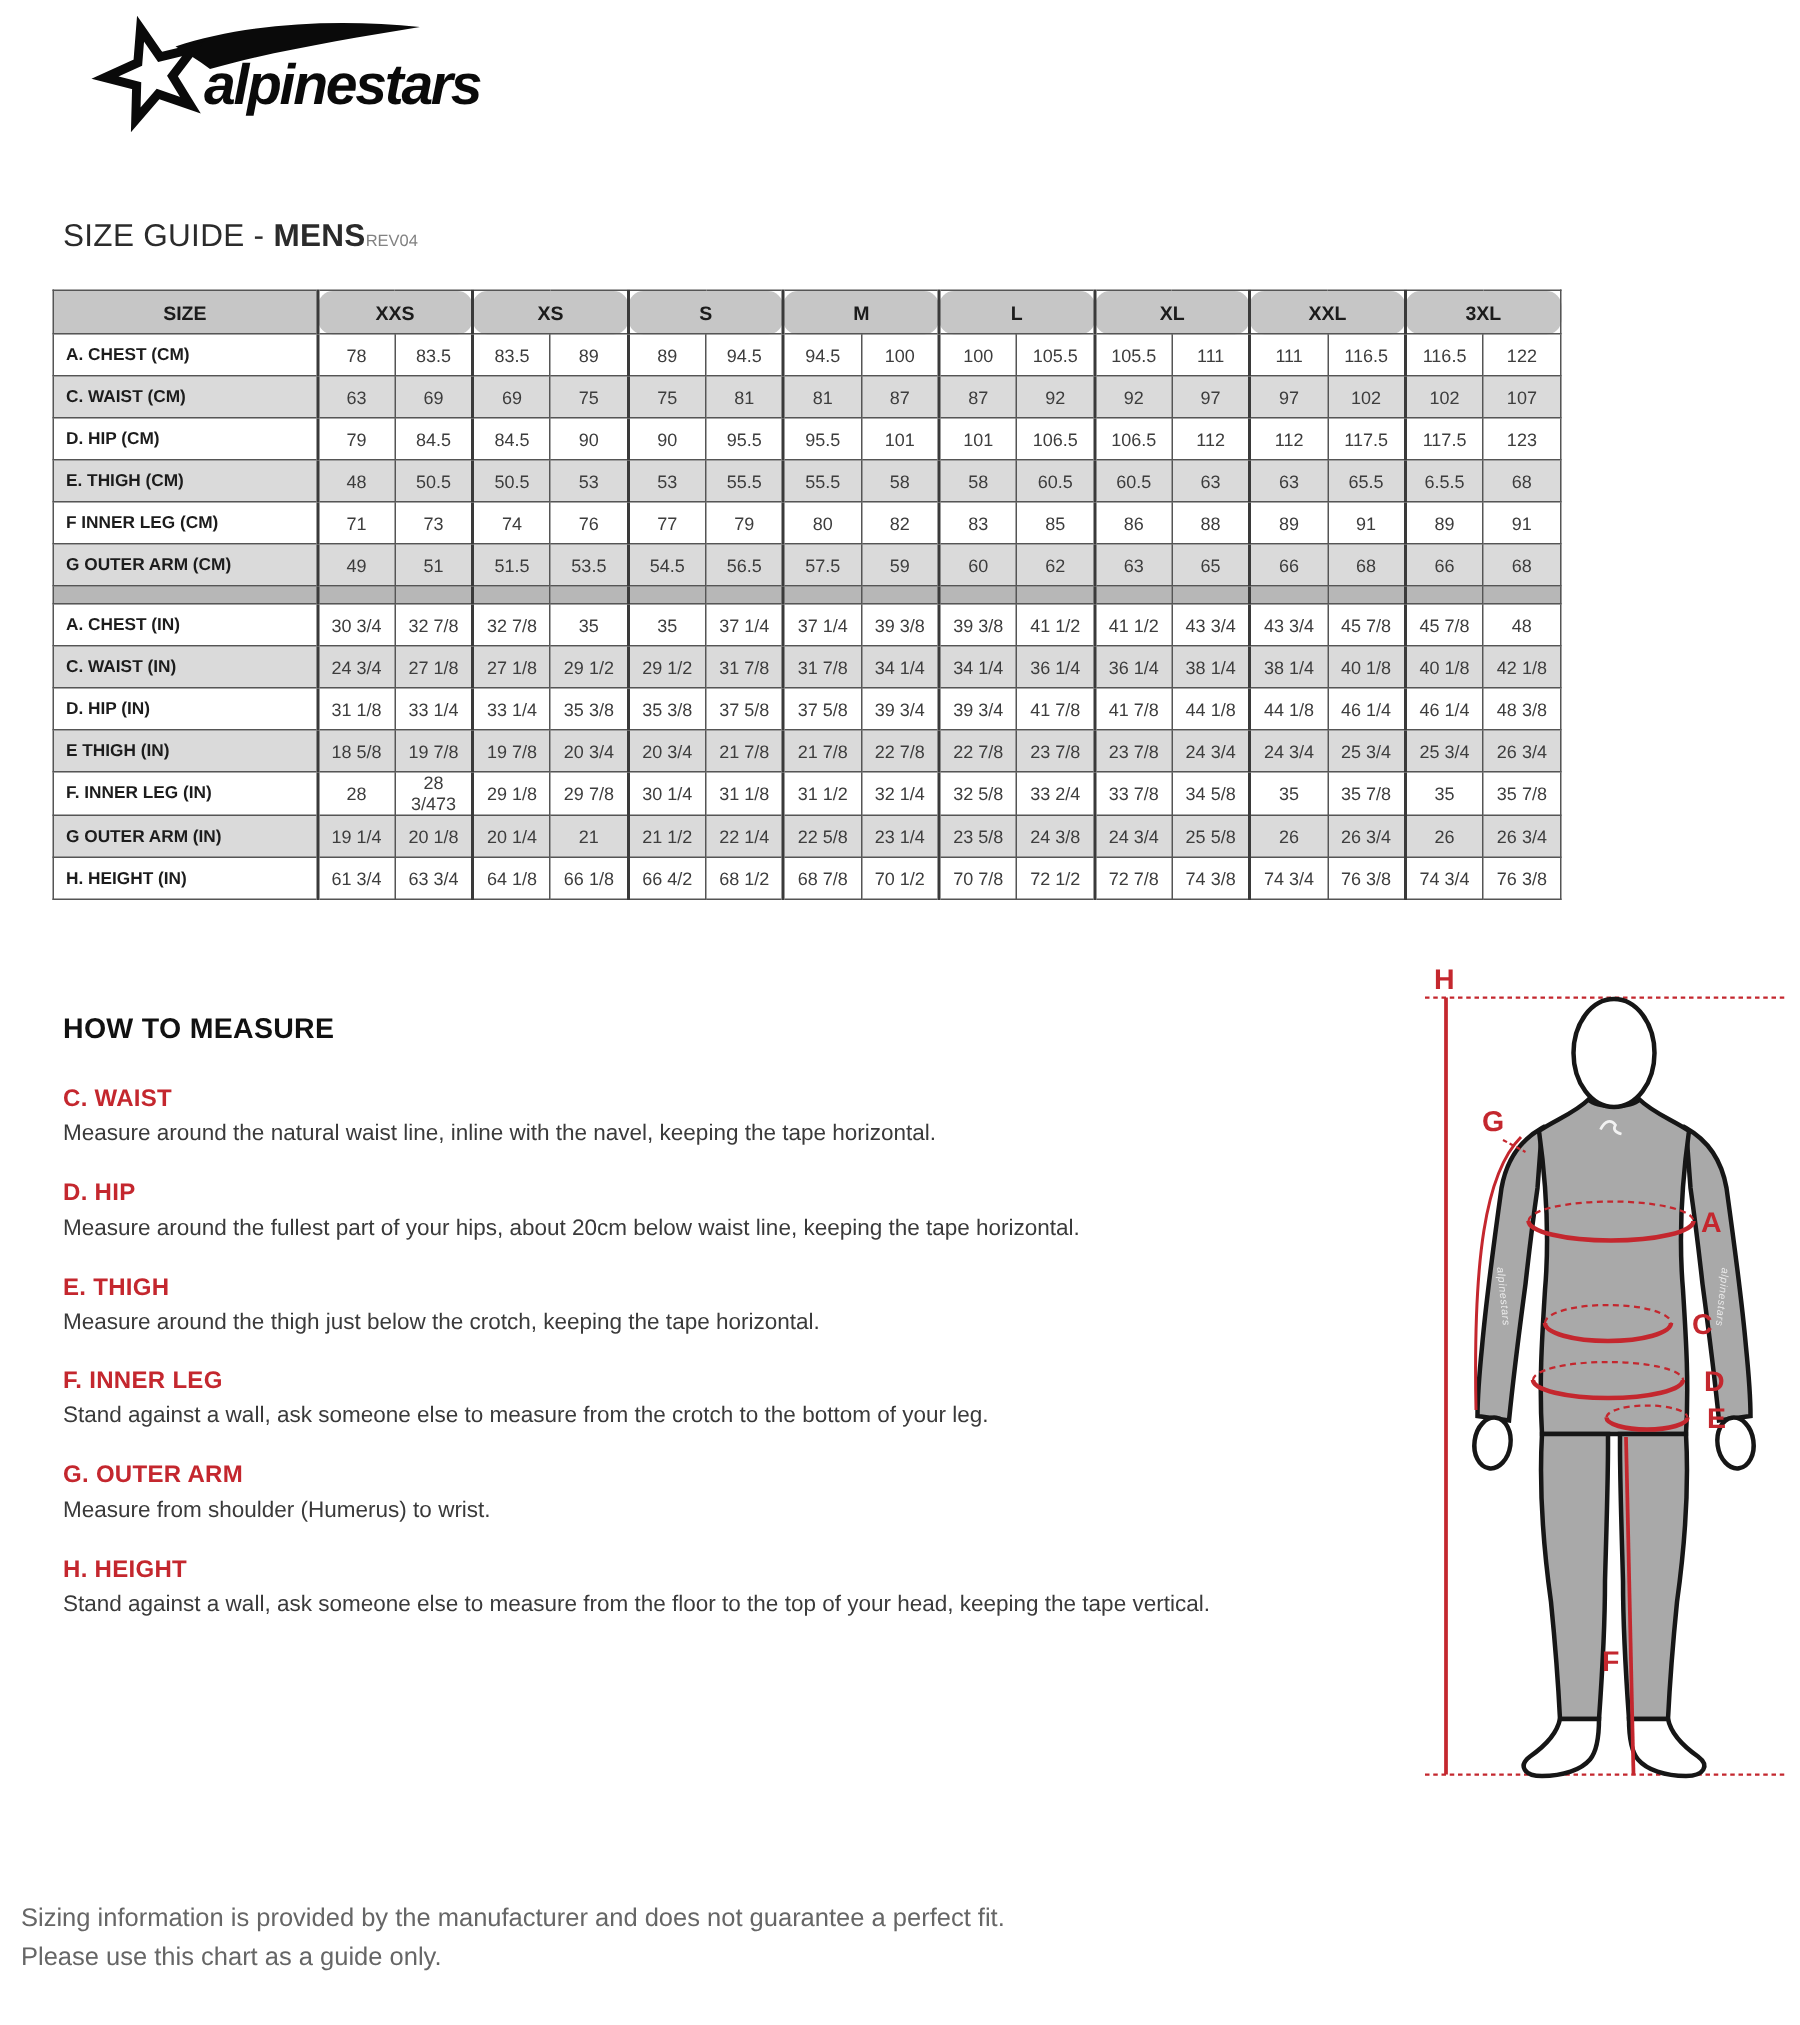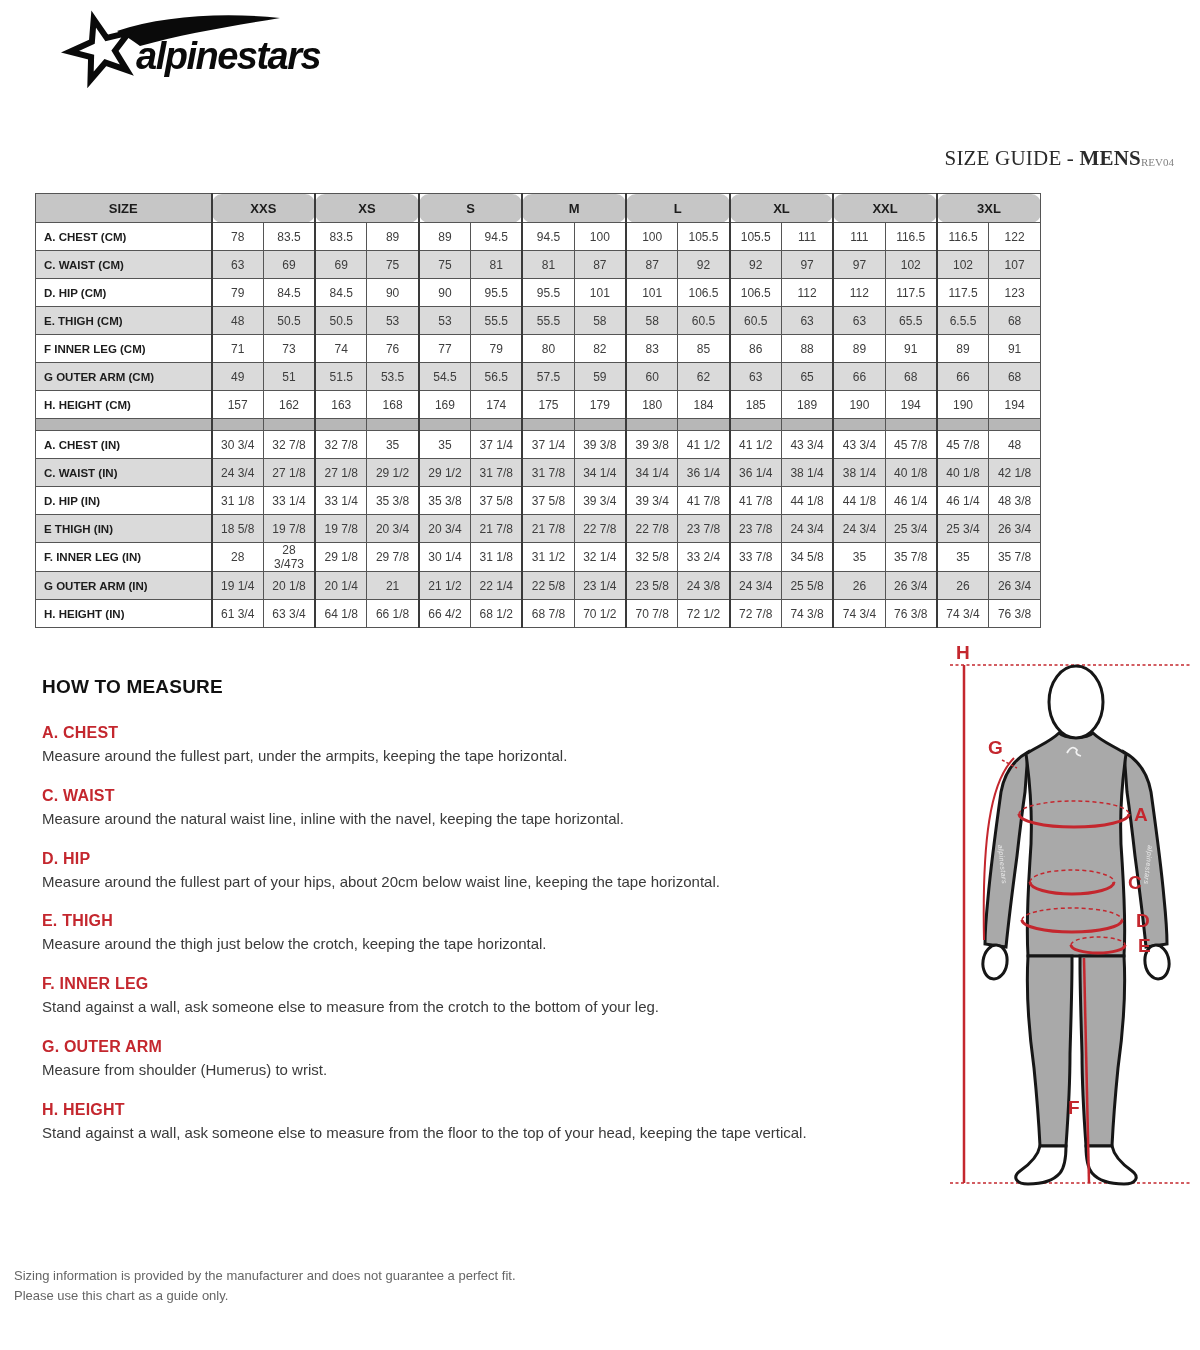--- a/index.html
+++ b/index.html
@@ -11,21 +11,21 @@
   }
   *{box-sizing:border-box;}
   html,body{margin:0;padding:0;background:#fff;}
   .page{
     position:relative;width:1200px;height:1350px;overflow:hidden;background:#fff;
     font-family:"Liberation Sans",sans-serif;color:#222;
   }
   
   .logo{position:absolute;left:22px;top:6px;width:300px;height:86px;}
   
-  .title-row{position:absolute;left:42px;right:26px;top:146px;display:flex;justify-content:flex-end;align-items:flex-end;font-family:Liberation Serif, serif;}
+  .title-row{position:absolute;left:42px;right:26px;top:146px;display:flex;justify-content:flex-start;align-items:flex-end;}
   .page-title{font-size:21px;color:#2b2b2b;letter-spacing:.2px;}
   .page-title b{font-weight:bold;}
   .rev{font-size:11px;color:#828282;padding-bottom:3px;}
   
   table.size-table{
     position:absolute;left:35px;top:193px;width:1006px;
     border-collapse:collapse;table-layout:fixed;
     border:1px solid #333;
   }
   col.c-label{width:176px;}
@@ -51,21 +51,21 @@
   .measure-section p{margin:0;font-size:15px;color:#3a3a3a;line-height:1.25;}
   
   .figure{position:absolute;left:938px;top:640px;width:262px;height:575px;}
   .figure svg{display:block;}
   .bodyfill{fill:var(--body-gray);stroke:#161616;stroke-width:3;}
   .whitefill{fill:#fff;stroke:#161616;stroke-width:3;}
   .red-stroke{stroke:var(--accent-red);fill:none;}
   .red-label{fill:var(--accent-red);font-weight:bold;font-size:19px;font-family:"Liberation Sans",sans-serif;}
   .arm-text{fill:#ececec;font-size:7px;font-style:italic;letter-spacing:.5px;}
   
-  .footer{position:absolute;left:14px;top:1266px;font-size:13px;color:#666;line-height:1.55;}
+  .footer{position:absolute;left:14px;top:1266px;font-size:17px;color:#666;line-height:1.55;}
 </style>
 </head>
 <body>
 
 <div class="page">
 
   <div class="logo">
     <svg width="300" height="86" viewBox="0 0 300 86">
       <path d="M 95 25 C 140 10, 200 6, 258 12 C 210 20, 160 28, 118 40 C 110 34, 102 29, 95 25 Z" fill="#0a0a0a"></path>
       <polygon points="71.7,13.1 84.7,31.9 106.8,26.6 93.0,44.7 104.9,64.1 83.4,56.6 68.5,73.9 69.1,51.1 48.0,45.7 69.9,35.8" fill="#fff" stroke="#0a0a0a" stroke-width="6" stroke-linejoin="miter"></polygon>
@@ -221,39 +221,20 @@
           <td>59</td>
           <td class="grp">60</td>
           <td>62</td>
           <td class="grp">63</td>
           <td>65</td>
           <td class="grp">66</td>
           <td>68</td>
           <td class="grp">66</td>
           <td>68</td>
         </tr>
-        <tr>
-          <td class="label">H. HEIGHT (CM)</td>
-          <td class="grp">157</td>
-          <td>162</td>
-          <td class="grp">163</td>
-          <td>168</td>
-          <td class="grp">169</td>
-          <td>174</td>
-          <td class="grp">175</td>
-          <td>179</td>
-          <td class="grp">180</td>
-          <td>184</td>
-          <td class="grp">185</td>
-          <td>189</td>
-          <td class="grp">190</td>
-          <td>194</td>
-          <td class="grp">190</td>
-          <td>194</td>
-        </tr>
         <tr class="sep">
           <td></td>
           <td class="grp"></td>
           <td></td>
           <td class="grp"></td>
           <td></td>
           <td class="grp"></td>
           <td></td>
           <td class="grp"></td>
           <td></td>
@@ -399,24 +380,20 @@
           <td class="grp">74 3/4</td>
           <td>76 3/8</td>
         </tr>
       </tbody>
     </table>
 
   <div class="htm">
     <h2>HOW TO MEASURE</h2>
     <div id="htm-sections">
         <div class="measure-section">
-          <h3>A. CHEST</h3>
-          <p>Measure around the fullest part, under the armpits, keeping the tape horizontal.</p>
-        </div>
-        <div class="measure-section">
           <h3>C. WAIST</h3>
           <p>Measure around the natural waist line, inline with the navel, keeping the tape horizontal.</p>
         </div>
         <div class="measure-section">
           <h3>D. HIP</h3>
           <p>Measure around the fullest part of your hips, about 20cm below waist line, keeping the tape horizontal.</p>
         </div>
         <div class="measure-section">
           <h3>E. THIGH</h3>
           <p>Measure around the thigh just below the crotch, keeping the tape horizontal.</p>

